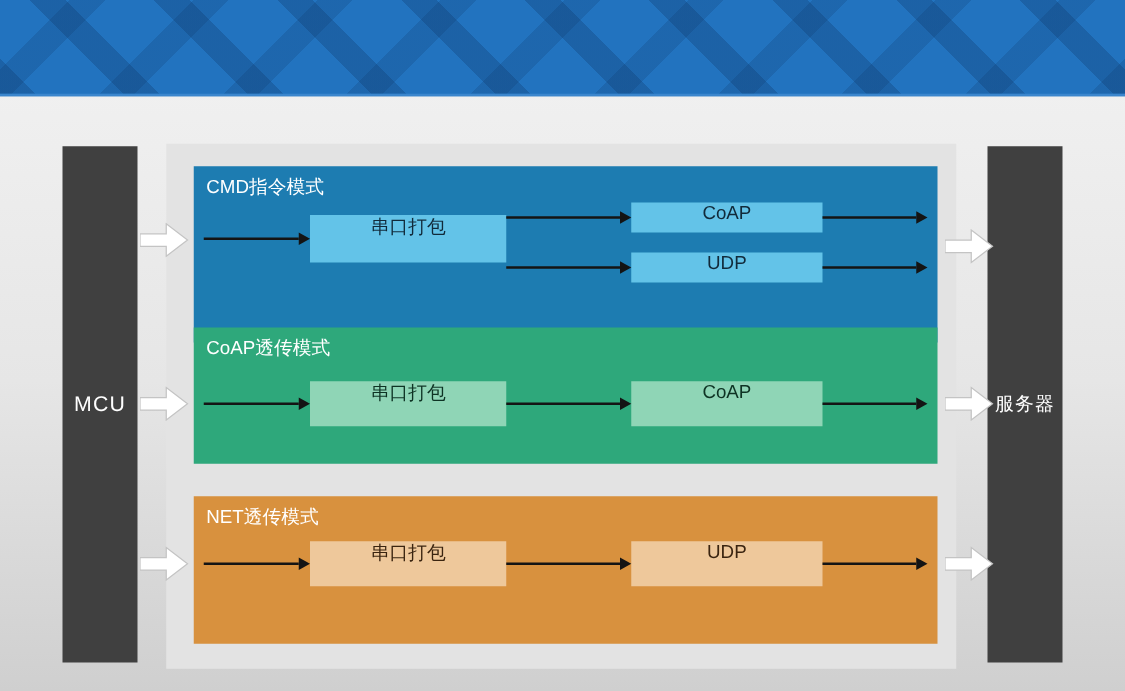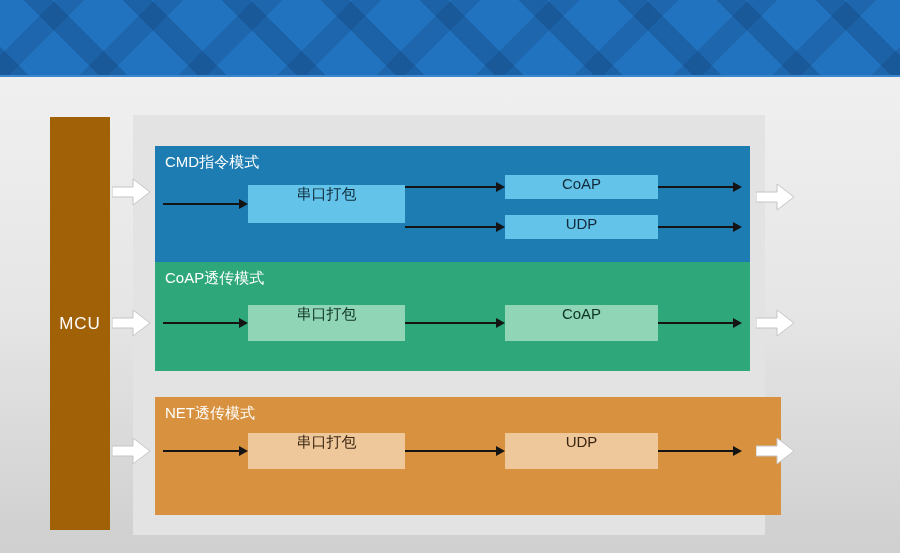--- a/index.html
+++ b/index.html
@@ -17,38 +17,38 @@
     background-color:#2273bf;
     background-image:
       repeating-linear-gradient(45deg, rgba(13,53,102,0.28) 0 20px, rgba(13,53,102,0) 20px 70px),
       repeating-linear-gradient(-45deg, rgba(13,53,102,0.20) 0 20px, rgba(13,53,102,0) 20px 70px);
     border-bottom:2px solid #3b86cd;
   }
 
   
   .vbar{
     position:absolute;top:117px;height:413px;width:60px;
-    background:#a16207;
+    background:#404040;
     display:flex;align-items:center;justify-content:center;
     color:#ffffff;font-size:17px;letter-spacing:1px;
   }
   .vbar.mcu{left:50px;}
   .vbar.server{left:790px;font-size:15px;}
 
   
   .panel{
     position:absolute;left:133px;top:115px;width:632px;height:420px;
     background:#e3e3e3;
   }
 
   
   .mode{position:absolute;left:22px;width:595px;}
-  .mode-cmd{top:18px;height:141px;background:#1d7cb1;margin-top:13px;}
+  .mode-cmd{top:18px;height:141px;background:#1d7cb1;}
   .mode-coap{top:147px;height:109px;background:#2ea87b;}
-  .mode-net{top:282px;height:118px;background:#d8913e;padding-left:31px;}
+  .mode-net{top:282px;height:118px;background:#d8913e;}
   .mode-title{
     position:absolute;left:10px;top:7px;
     color:#ffffff;font-size:15px;
   }
 
   
   .inner{
     position:absolute;display:flex;justify-content:center;
     font-size:15px;color:#112a3a;
   }
@@ -73,20 +73,23 @@
 <body>
 
 <div class="stage">
 
   <div class="banner"></div>
 
   <div class="vbar mcu">
     <span>MCU</span>
   </div>
 
+  <div class="vbar server">
+    <span>服务器</span>
+  </div>
 
   <div class="panel">
 
     <div class="mode mode-cmd">
       <div class="mode-title">CMD指令模式</div>
       <div class="inner inner-cmd" style="left:93px;top:39px;width:157px;height:38px">
         <span>串口打包</span>
       </div>
       <div class="inner inner-cmd" style="left:350px;top:29px;width:153px;height:24px">
         <span>CoAP</span>

